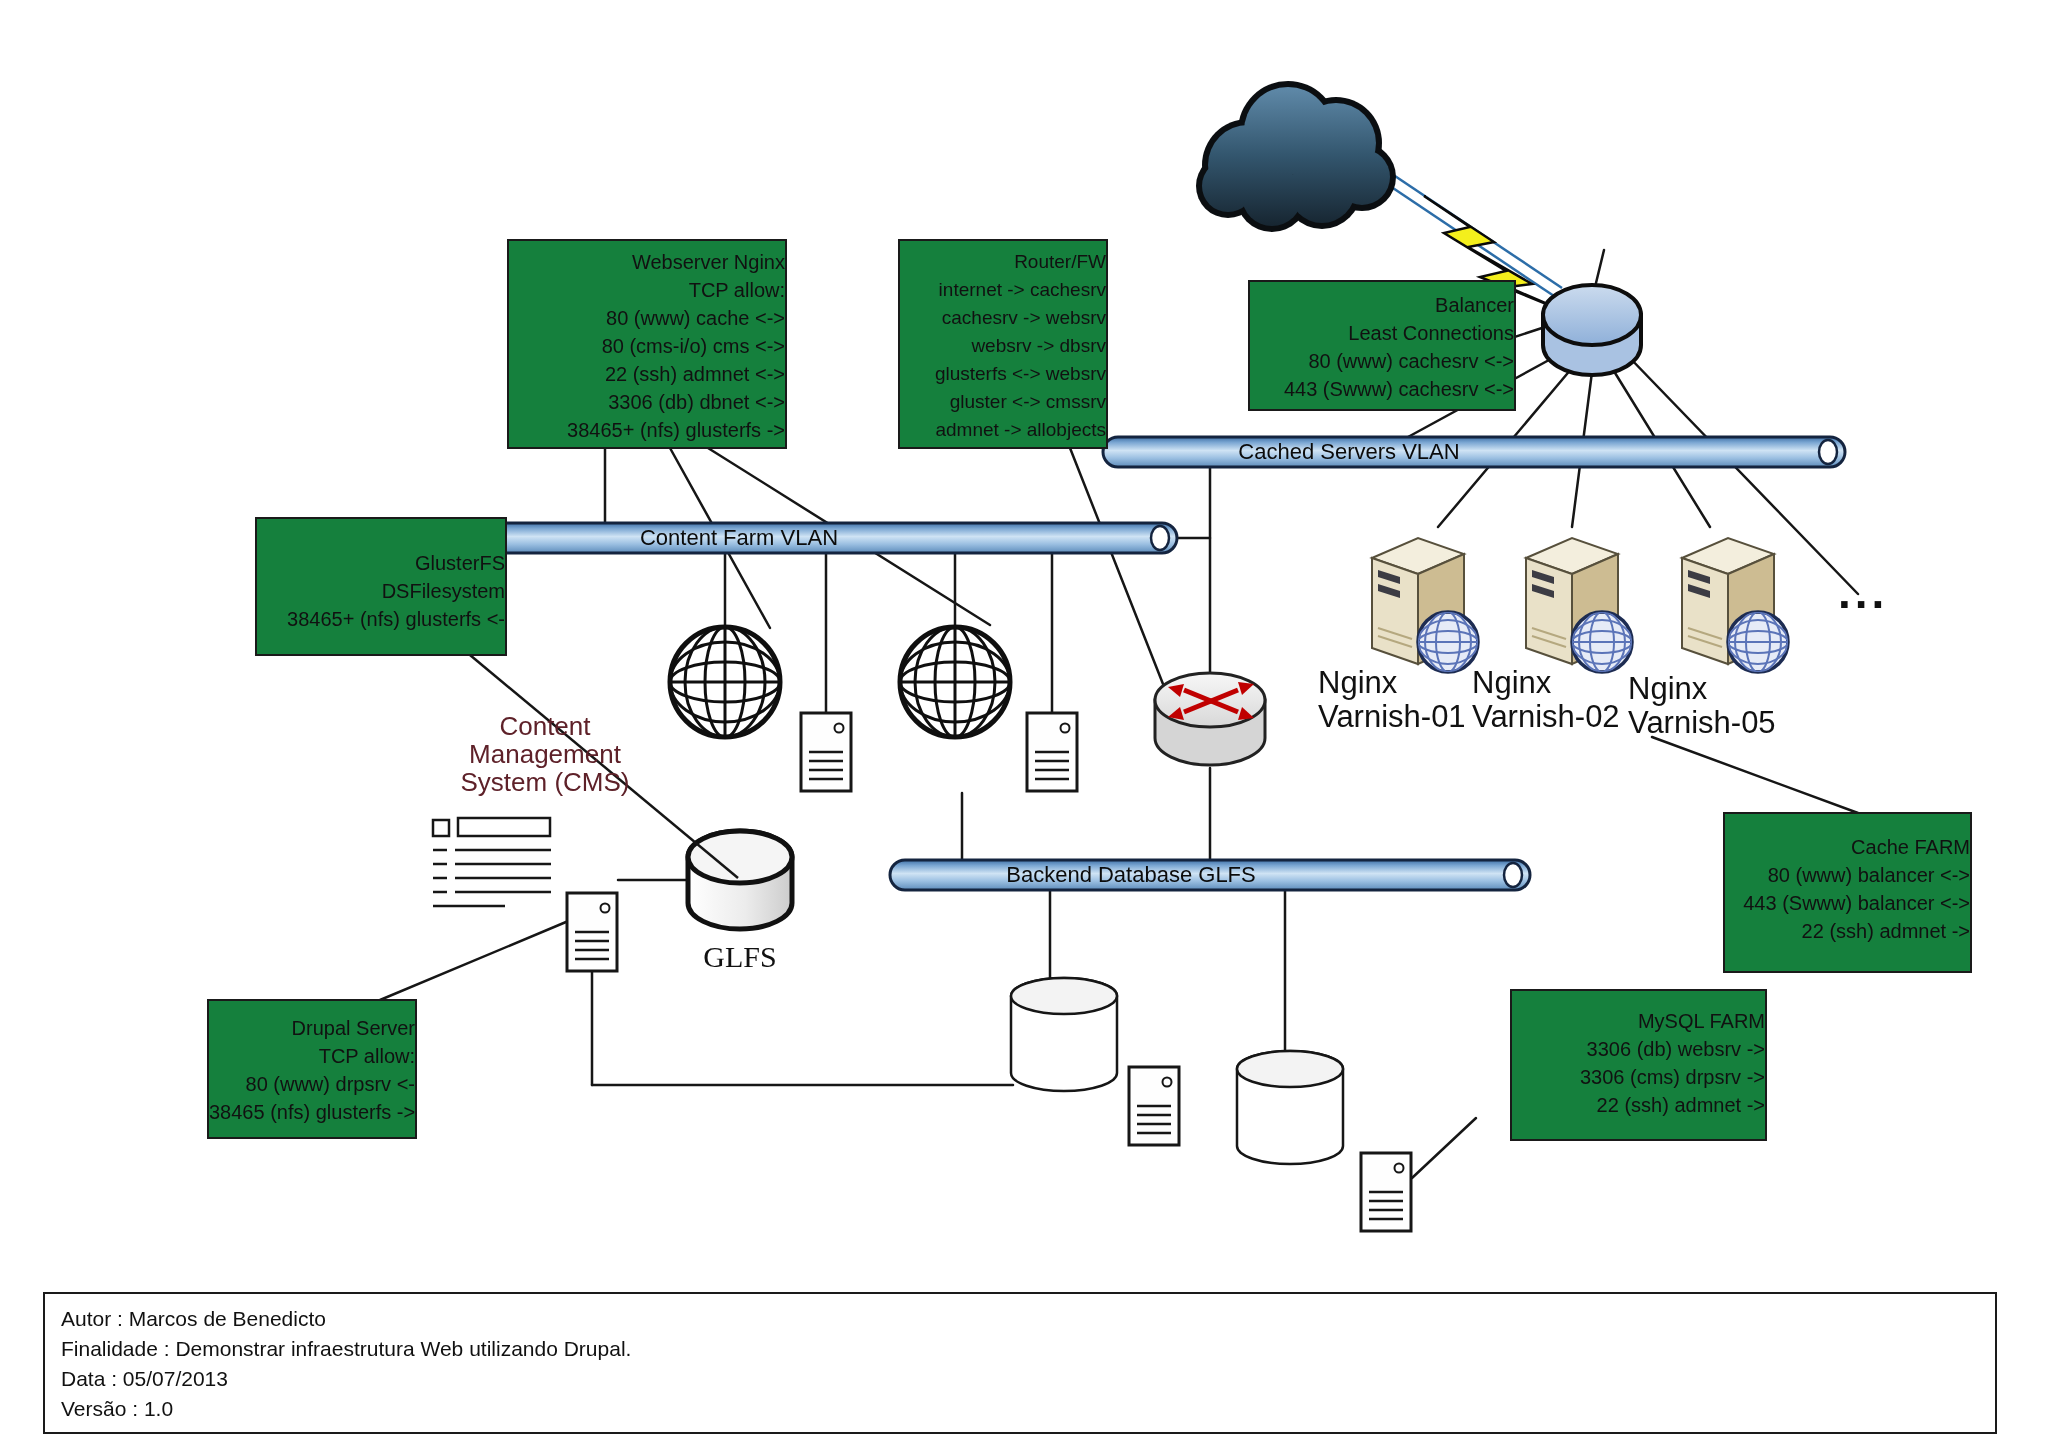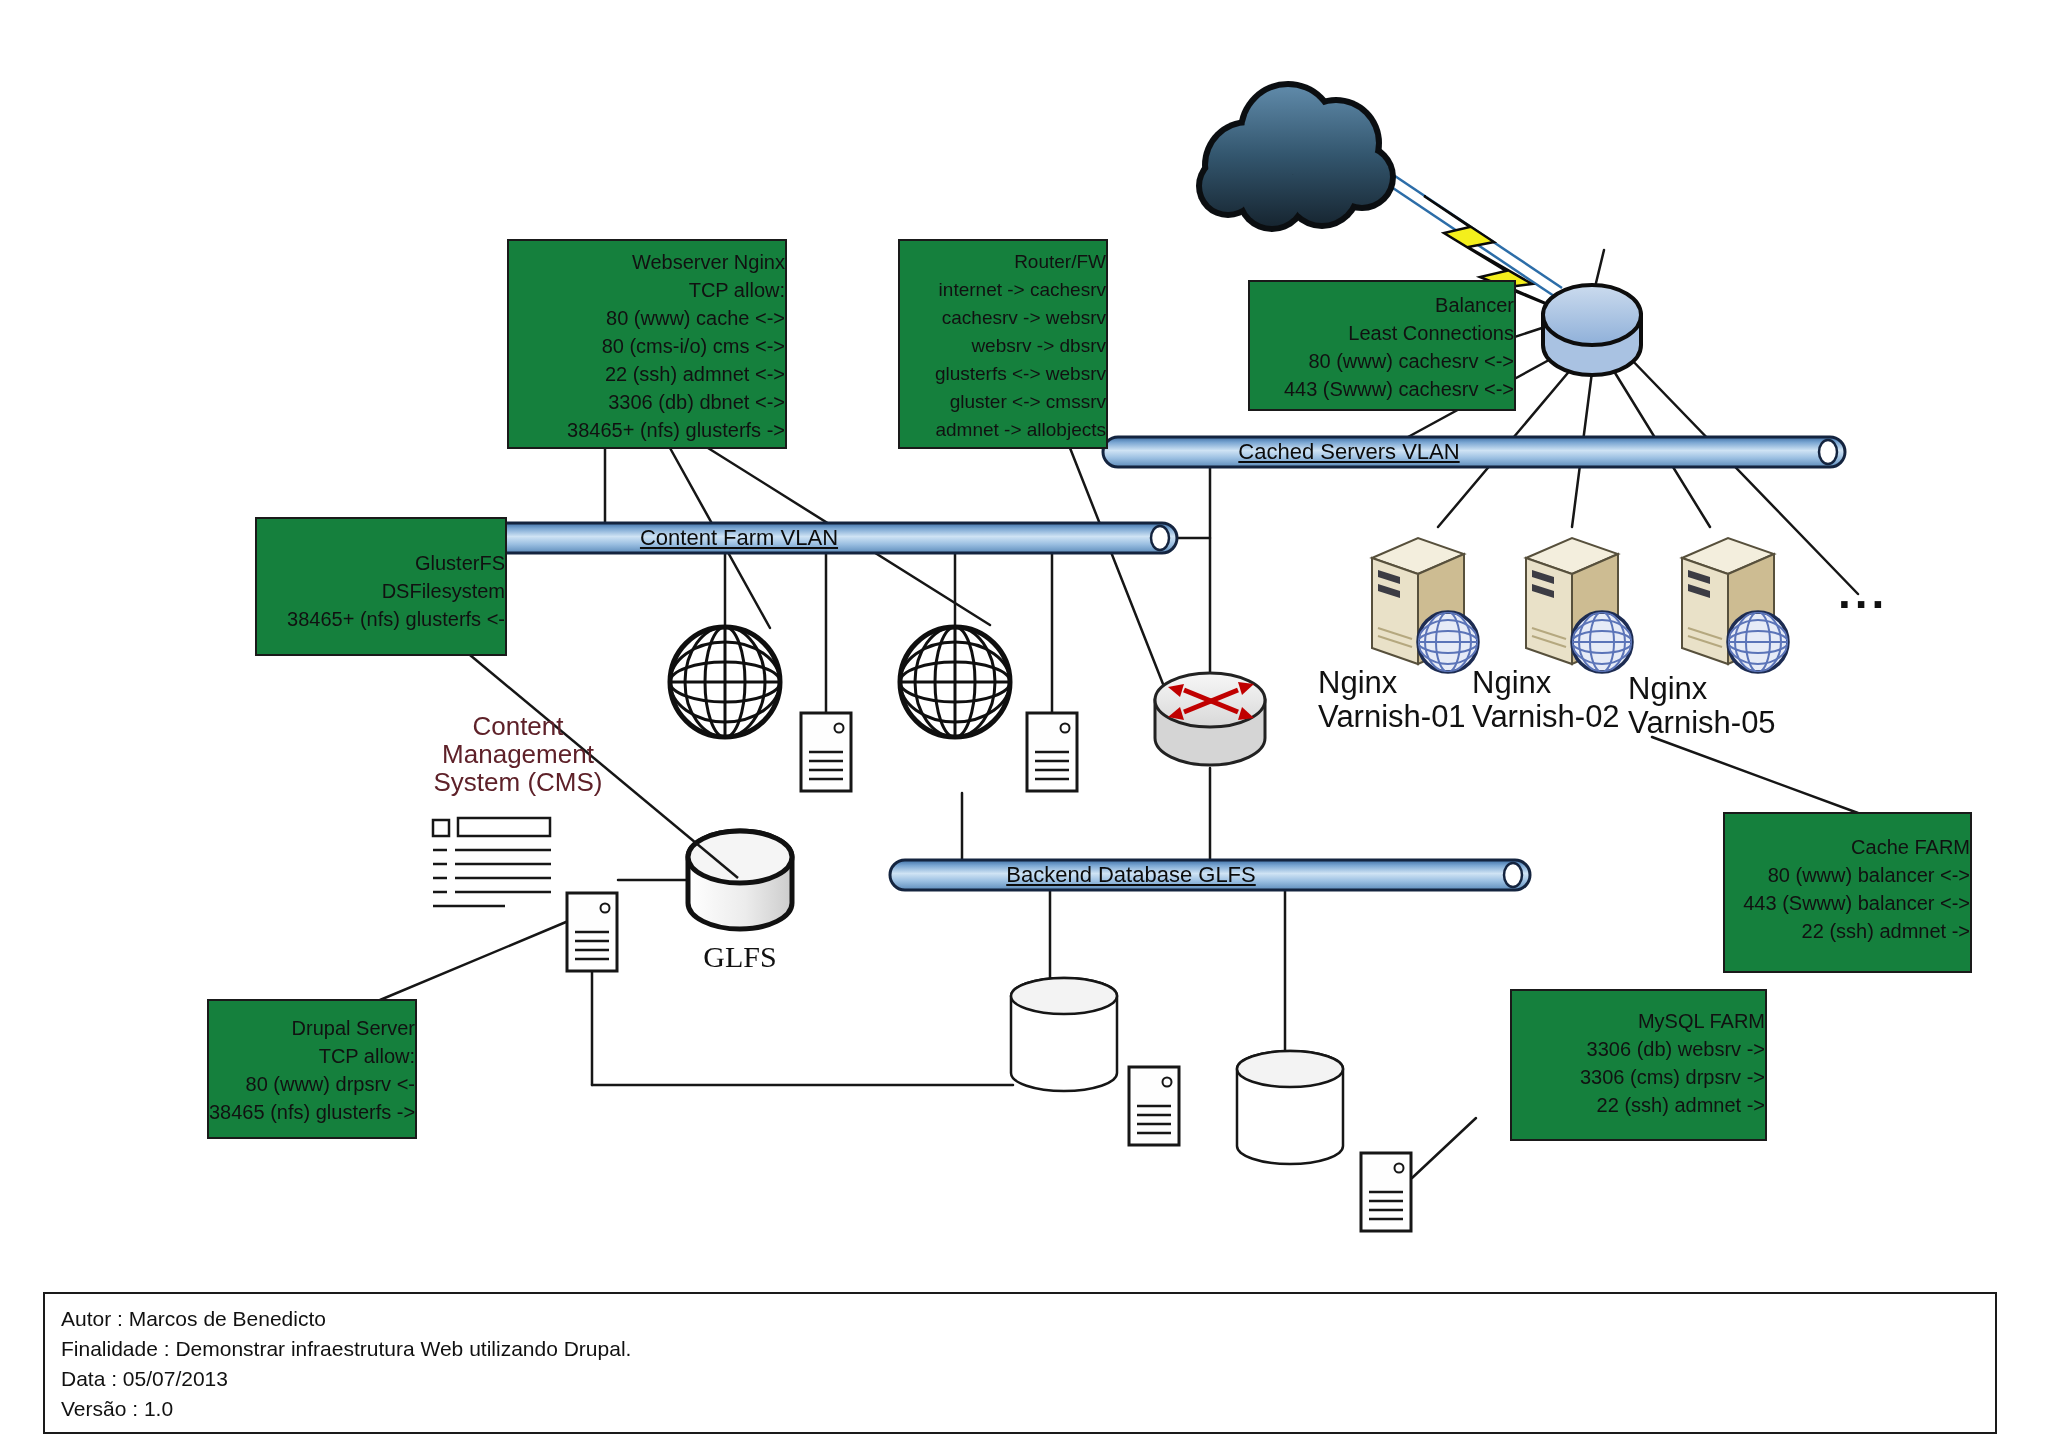--- a/index.html
+++ b/index.html
@@ -3,23 +3,23 @@
 <meta charset="utf-8">
 <style>
   html,body{margin:0;padding:0;background:#fff;}
   #stage{position:relative;width:2048px;height:1447px;background:#ffffff;
          font-family:"Liberation Sans",sans-serif;overflow:hidden;}
   #diagram-svg{position:absolute;left:0;top:0;}
   .nbox{position:absolute;border:2.5px solid #1a1a1a;background:#15803d;text-align:right;
         font-size:20px;line-height:28px;color:#111;box-sizing:border-box;margin-left:36px;}
   .nbox .bl{white-space:nowrap;}
   .pipe-label{position:absolute;text-align:center;font-size:22px;font-weight:500;color:#0b0b0b;
-        box-sizing:border-box;white-space:nowrap;text-decoration:underline;}
+        box-sizing:border-box;white-space:nowrap;}
   .big-label{position:absolute;font-size:31px;line-height:34px;color:#111;}
-  .cms-label{position:absolute;text-align:center;font-size:26px;line-height:28px;color:#5e2129;}
+  .cms-label{position:absolute;text-align:center;font-size:26px;line-height:28px;color:#5e2129;margin-left:27px;}
   .glfs-label{position:absolute;text-align:center;font-size:30px;color:#111;}
   .ellipsis{position:absolute;font-size:46px;font-weight:700;letter-spacing:4px;color:#111;line-height:40px;}
   .info-box{position:absolute;border:2.5px solid #1a1a1a;background:#fff;font-size:21px;
         line-height:30px;color:#111;padding:10px 16px;box-sizing:border-box;text-align:left;}
 </style>
 </head>
 <body>
 
 <div id="stage">
 

